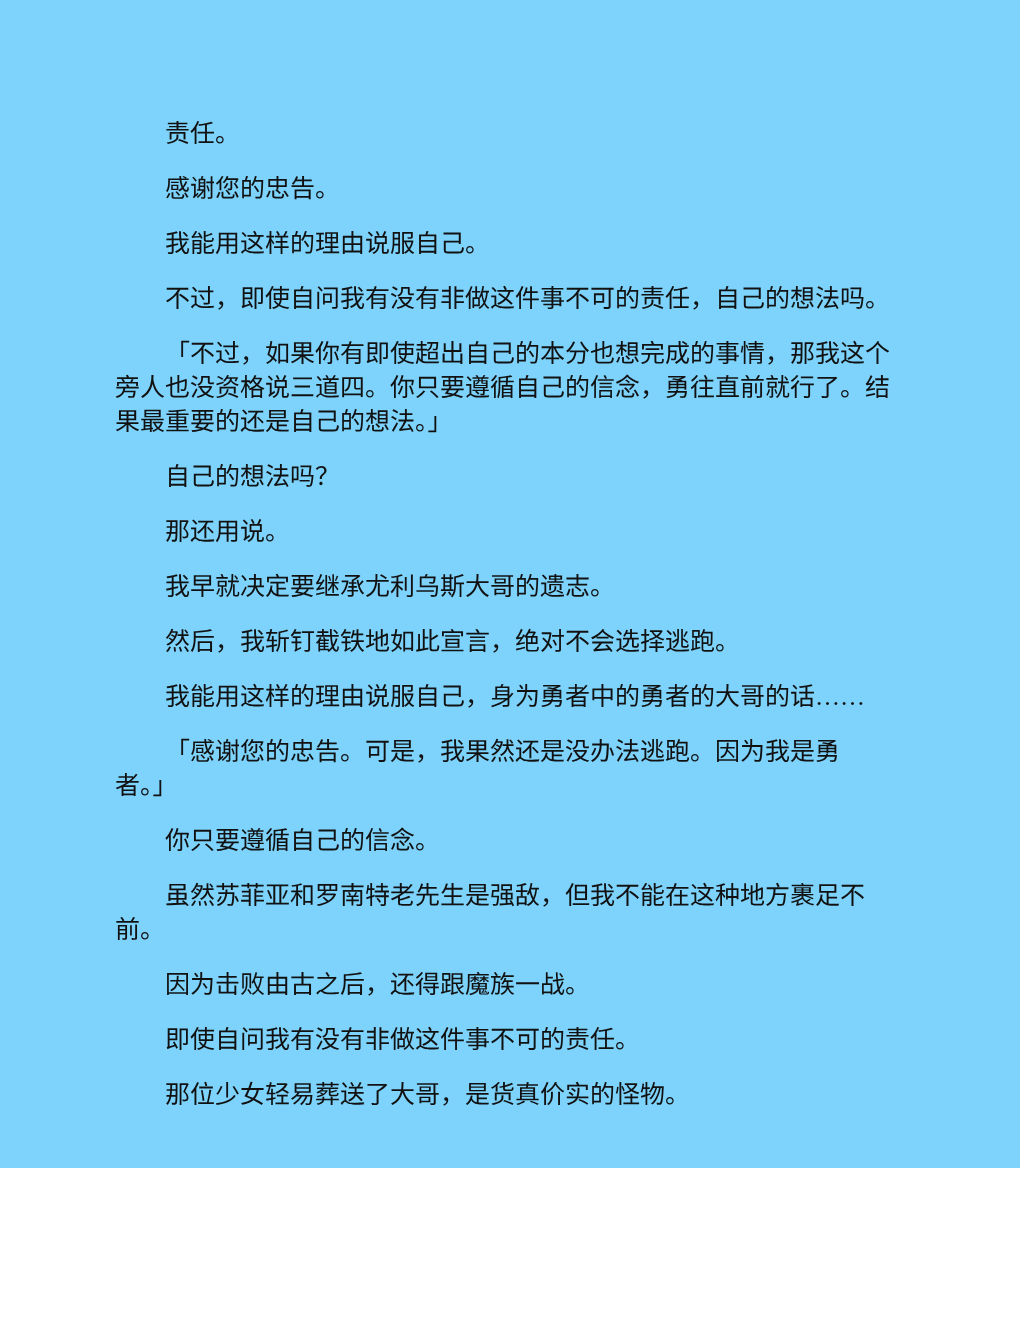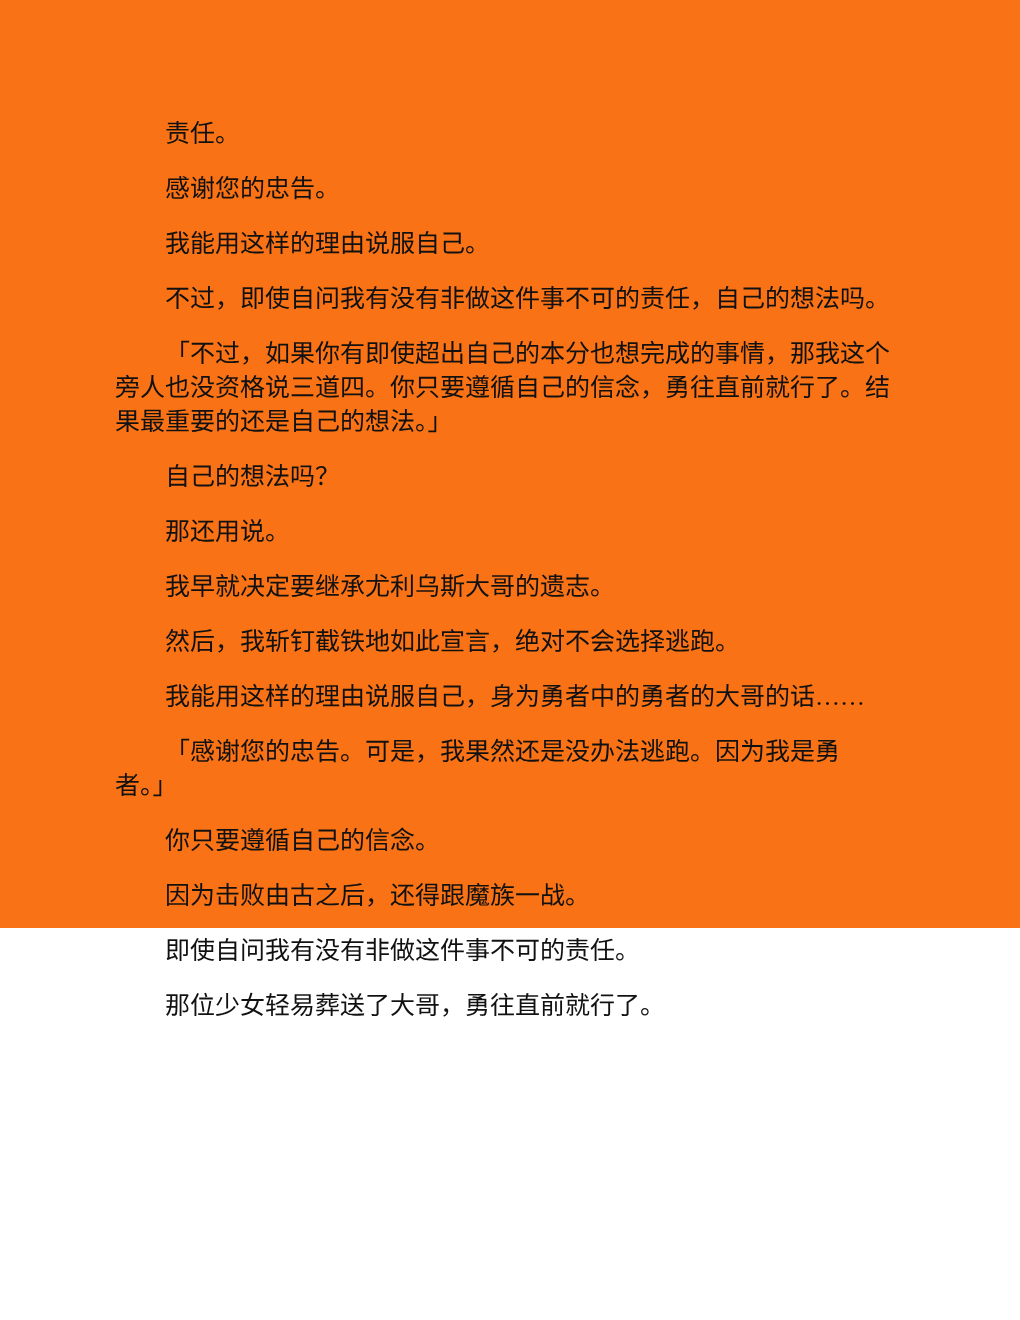--- a/index.html
+++ b/index.html
@@ -9,22 +9,22 @@
   body {
     width: 1020px;
     height: 1320px;
     background: #ffffff;
     font-family: "Liberation Serif", "DejaVu Serif", serif;
     overflow: hidden;
   }
   .page {
     position: relative;
     width: 1020px;
-    height: 928px;
-    background: #f97316;
+    height: 1168px;
+    background: #7dd3fc;
   }
   .text-block {
     box-sizing: content-box;
     padding: 117px 130px 0 115px;
     width: 775px;
   }
   .text-block p {
     margin: 0 0 21px 0;
     font-size: 25px;
     line-height: 34px;
@@ -46,17 +46,18 @@
     <p>我能用这样的理由说服自己。</p>
     <p>不过，即使自问我有没有非做这件事不可的责任，自己的想法吗。</p>
     <p>「不过，如果你有即使超出自己的本分也想完成的事情，那我这个旁人也没资格说三道四。你只要遵循自己的信念，勇往直前就行了。结果最重要的还是自己的想法。」</p>
     <p>自己的想法吗？</p>
     <p>那还用说。</p>
     <p>我早就决定要继承尤利乌斯大哥的遗志。</p>
     <p>然后，我斩钉截铁地如此宣言，绝对不会选择逃跑。</p>
     <p>我能用这样的理由说服自己，身为勇者中的勇者的大哥的话……</p>
     <p>「感谢您的忠告。可是，我果然还是没办法逃跑。因为我是勇者。」</p>
     <p>你只要遵循自己的信念。</p>
+    <p>虽然苏菲亚和罗南特老先生是强敌，但我不能在这种地方裹足不前。</p>
     <p>因为击败由古之后，还得跟魔族一战。</p>
     <p>即使自问我有没有非做这件事不可的责任。</p>
-    <p>那位少女轻易葬送了大哥，勇往直前就行了。</p>
+    <p>那位少女轻易葬送了大哥，是货真价实的怪物。</p>
   </article>
 </main>
 
 </body></html>

